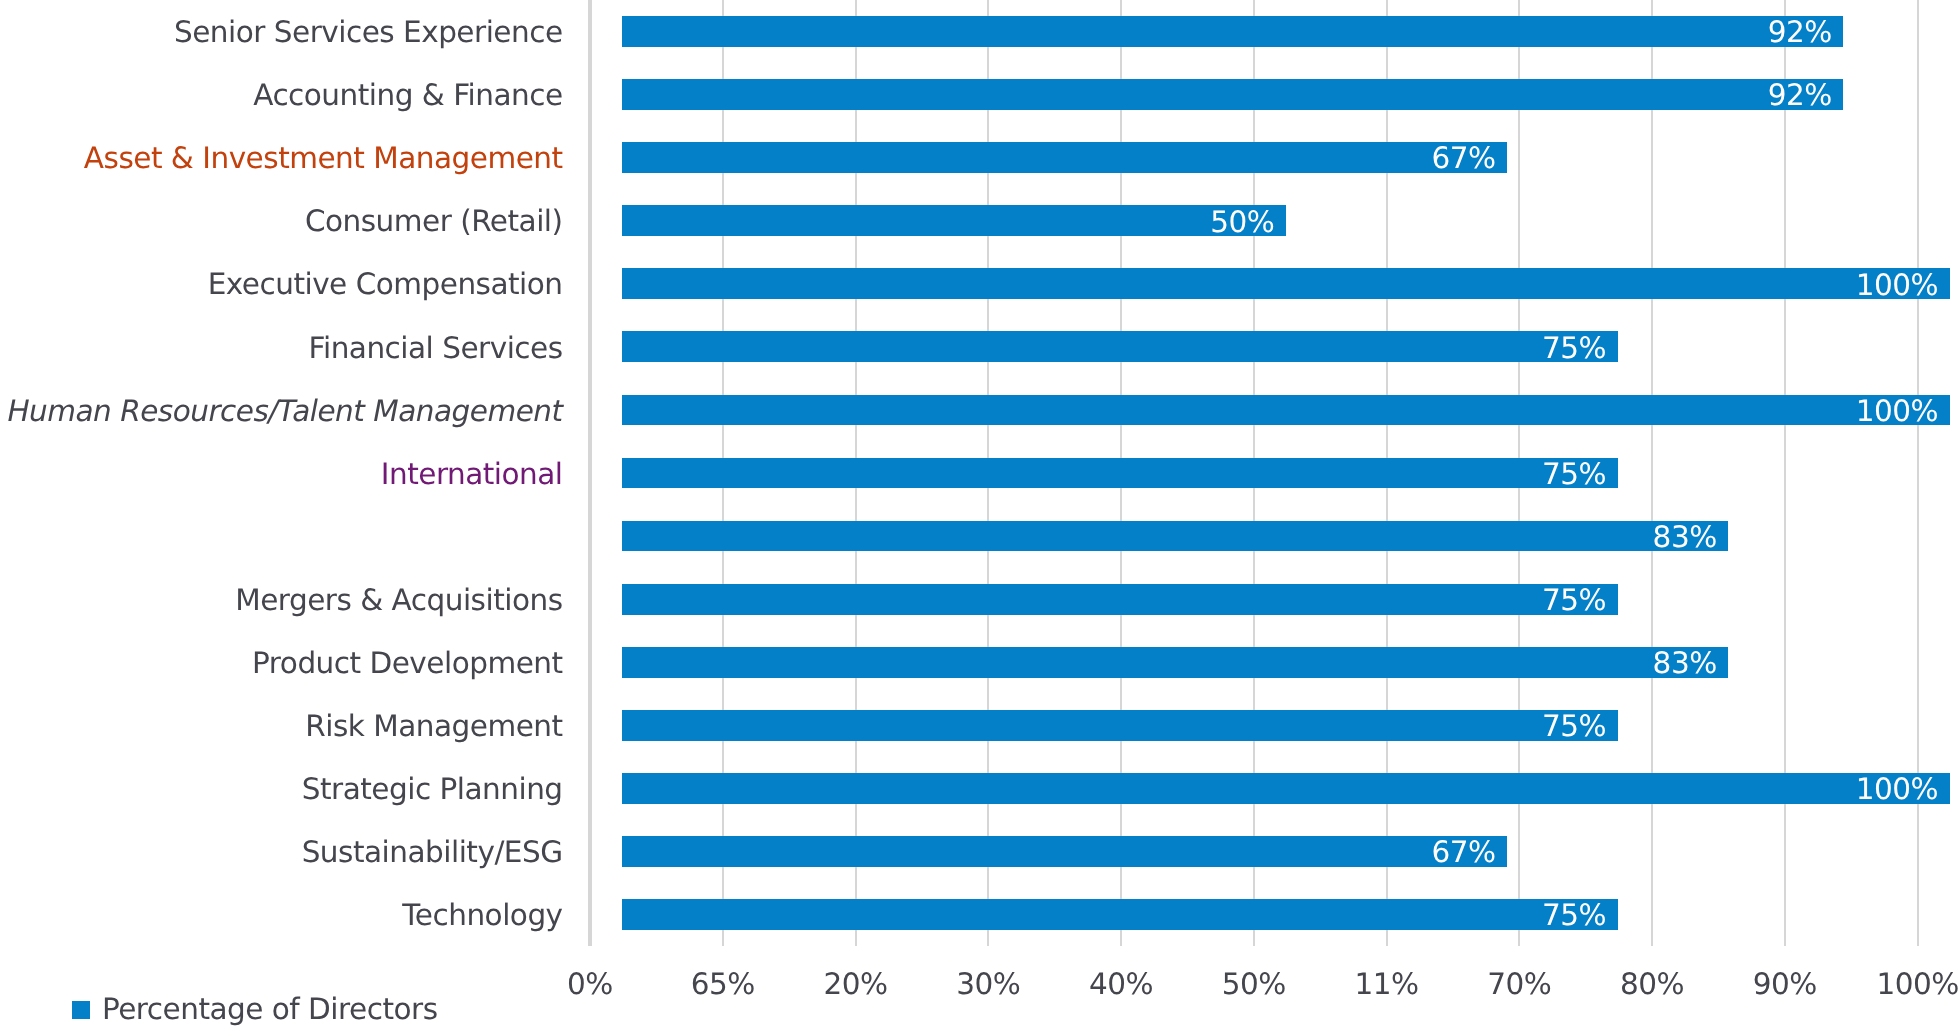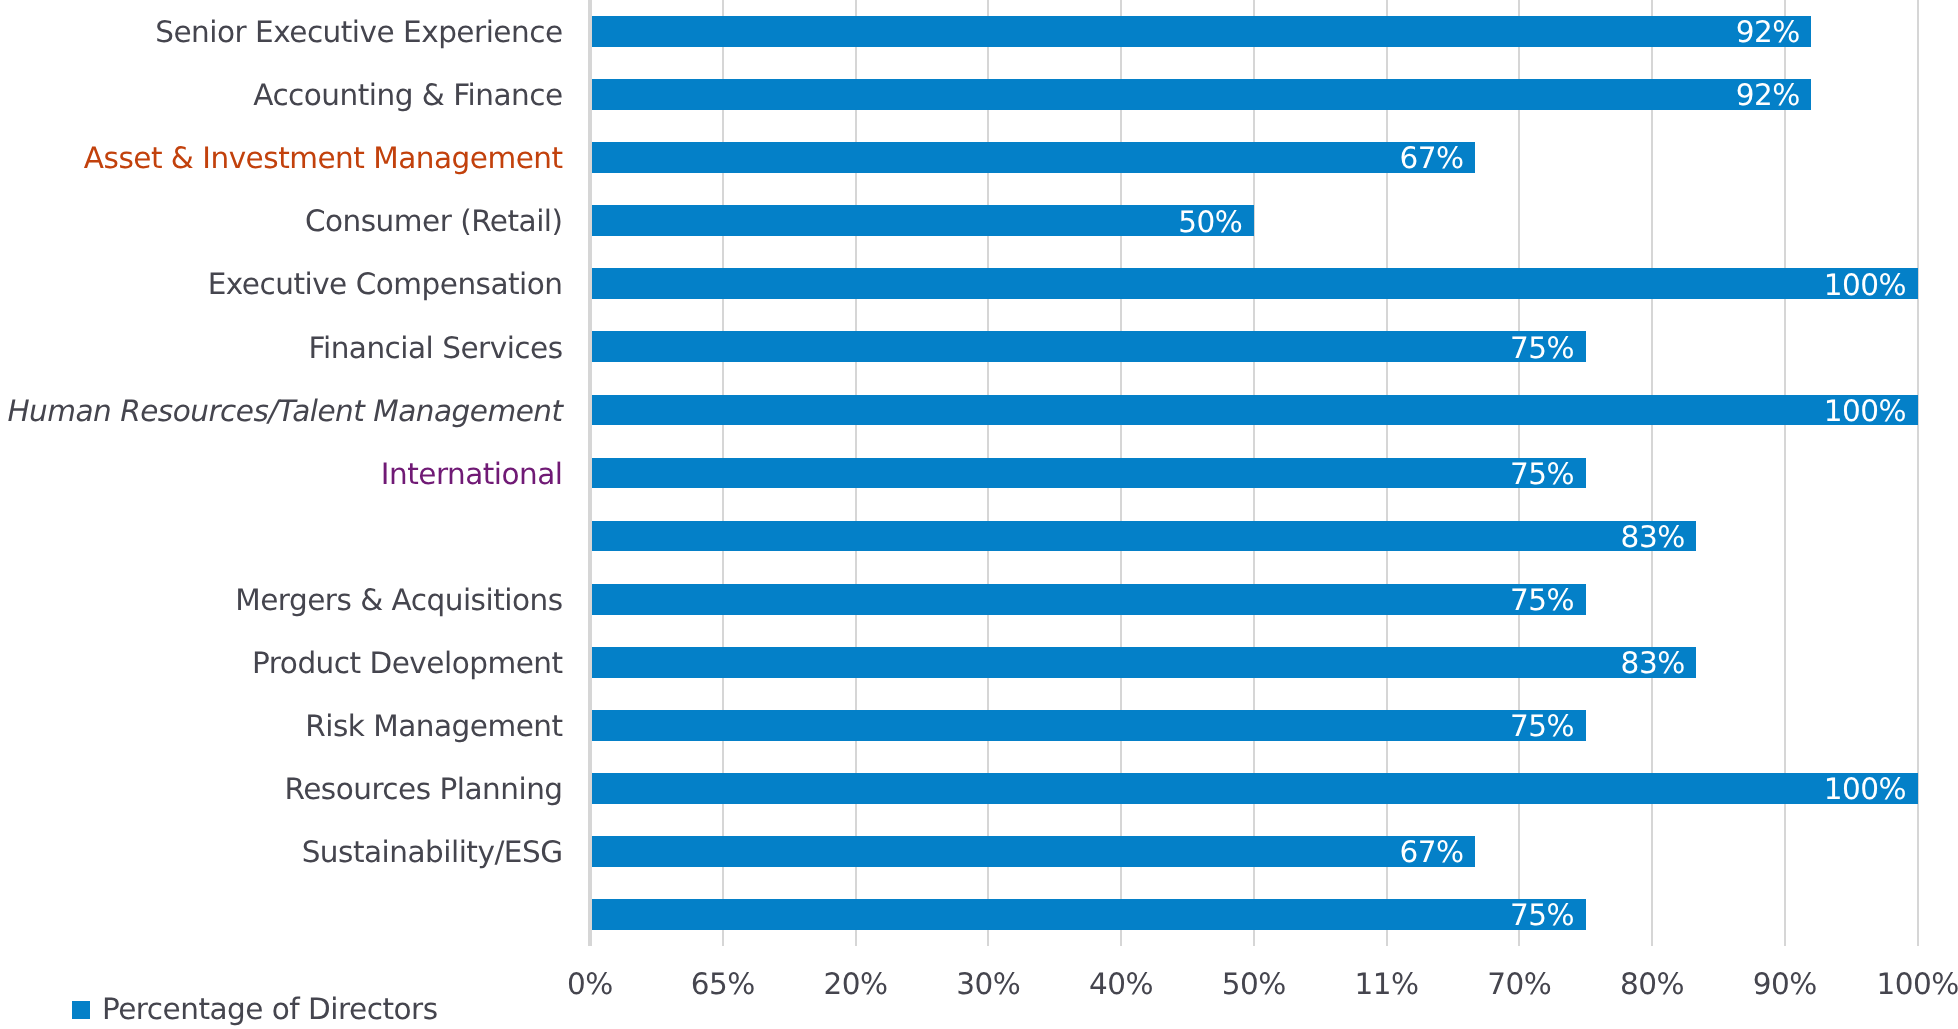--- a/index.html
+++ b/index.html
@@ -62,21 +62,21 @@
     position: absolute;
     right: 1395.45px;
     top: 1.2px;
     height: 63.07px;
     line-height: 63.07px;
     color: #45454e;
     white-space: nowrap;
   }
   .bar {
     position: absolute;
-    left: 590px;
+    left: 622px;
     top: 16.14px;
     height: 30.8px;
     background: #0480C8;
   }
   .bar-value {
     position: absolute;
     right: 11.6px;
     top: 1.2px;
     height: 30.8px;
     line-height: 30.8px;
@@ -126,21 +126,21 @@
     <div class="gridline" style="left: 987.28px; background: rgb(214, 214, 214);"></div>
     <div class="gridline" style="left: 1120.04px; background: rgb(214, 214, 214);"></div>
     <div class="gridline" style="left: 1252.8px; background: rgb(214, 214, 214);"></div>
     <div class="gridline" style="left: 1385.56px; background: rgb(214, 214, 214);"></div>
     <div class="gridline" style="left: 1518.32px; background: rgb(214, 214, 214);"></div>
     <div class="gridline" style="left: 1651.08px; background: rgb(214, 214, 214);"></div>
     <div class="gridline" style="left: 1783.84px; background: rgb(214, 214, 214);"></div>
     <div class="gridline" style="left: 1916.6px; background: rgb(214, 214, 214);"></div>
 
     <div class="row" style="top: 0px;">
-      <div class="cat-label" style="color: rgb(69, 69, 78);">Senior Executive Experience</div>
+      <div class="cat-label" style="color: rgb(69, 69, 78);">Senior Services Experience</div>
       <div class="bar" style="width: 1221.39px; height: 30.8px; top: 16.1333px; background: rgb(4, 128, 200);">
           <span class="bar-value" style="color: rgb(255, 255, 255);">92%</span>
         </div>
     </div>
     <div class="row" style="top: 63.0667px;">
       <div class="cat-label" style="color: rgb(69, 69, 78);">Accounting &amp; Finance</div>
       <div class="bar" style="width: 1221.39px; height: 30.8px; top: 16.1333px; background: rgb(4, 128, 200);">
           <span class="bar-value" style="color: rgb(255, 255, 255);">92%</span>
         </div>
     </div>
@@ -197,32 +197,33 @@
           <span class="bar-value" style="color: rgb(255, 255, 255);">83%</span>
         </div>
     </div>
     <div class="row" style="top: 693.733px;">
       <div class="cat-label" style="color: rgb(69, 69, 78);">Risk Management</div>
       <div class="bar" style="width: 995.7px; height: 30.8px; top: 16.1333px; background: rgb(4, 128, 200);">
           <span class="bar-value" style="color: rgb(255, 255, 255);">75%</span>
         </div>
     </div>
     <div class="row" style="top: 756.8px;">
-      <div class="cat-label" style="color: rgb(69, 69, 78);">Resources Planning</div>
+      <div class="cat-label" style="color: rgb(69, 69, 78);">Strategic Planning</div>
       <div class="bar" style="width: 1327.6px; height: 30.8px; top: 16.1333px; background: rgb(4, 128, 200);">
           <span class="bar-value" style="color: rgb(255, 255, 255);">100%</span>
         </div>
     </div>
     <div class="row" style="top: 819.867px;">
       <div class="cat-label" style="color: rgb(69, 69, 78);">Sustainability/ESG</div>
       <div class="bar" style="width: 885.111px; height: 30.8px; top: 16.1333px; background: rgb(4, 128, 200);">
           <span class="bar-value" style="color: rgb(255, 255, 255);">67%</span>
         </div>
     </div>
     <div class="row" style="top: 882.933px;">
+      <div class="cat-label" style="color: rgb(69, 69, 78);">Technology</div>
       <div class="bar" style="width: 995.7px; height: 30.8px; top: 16.1333px; background: rgb(4, 128, 200);">
           <span class="bar-value" style="color: rgb(255, 255, 255);">75%</span>
         </div>
     </div>
   </div>
 
   <div class="ticks">
     <div class="tick" style="left: 590px; color: rgb(69, 69, 78);">0%</div>
     <div class="tick" style="left: 722.76px; color: rgb(69, 69, 78);">65%</div>
     <div class="tick" style="left: 855.52px; color: rgb(69, 69, 78);">20%</div>

